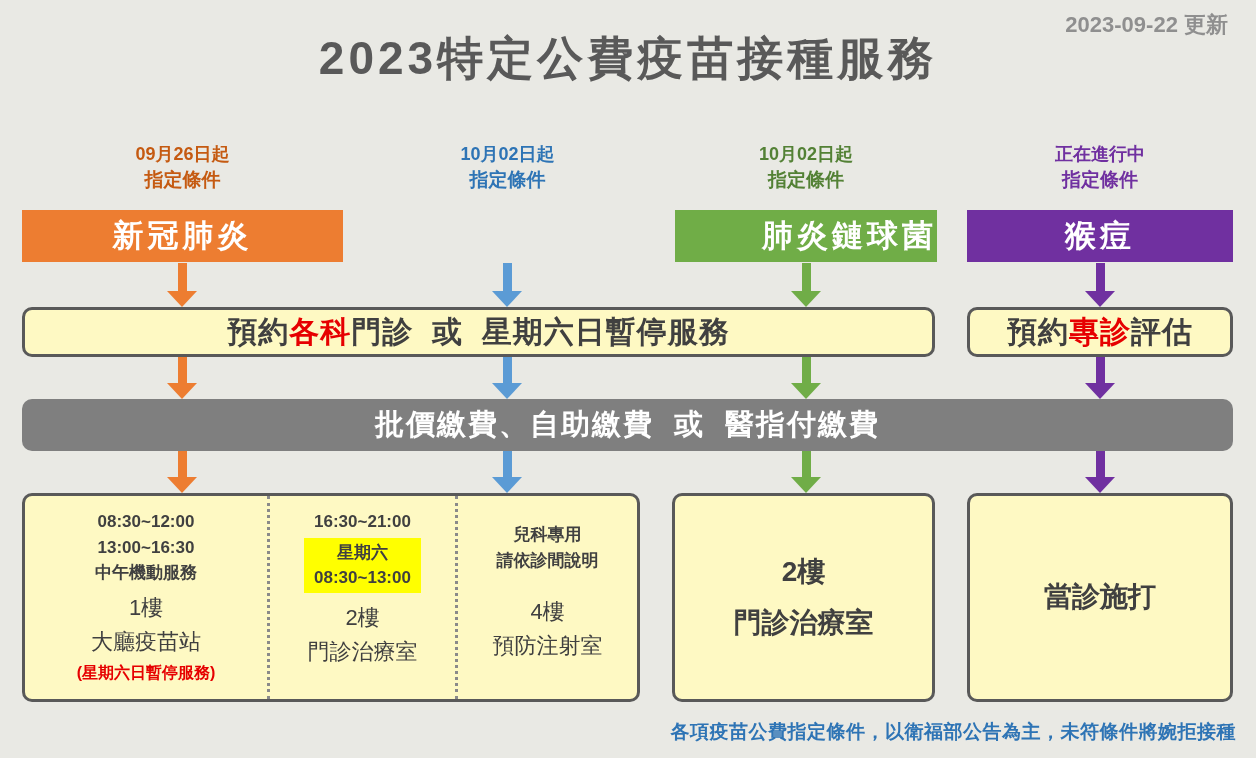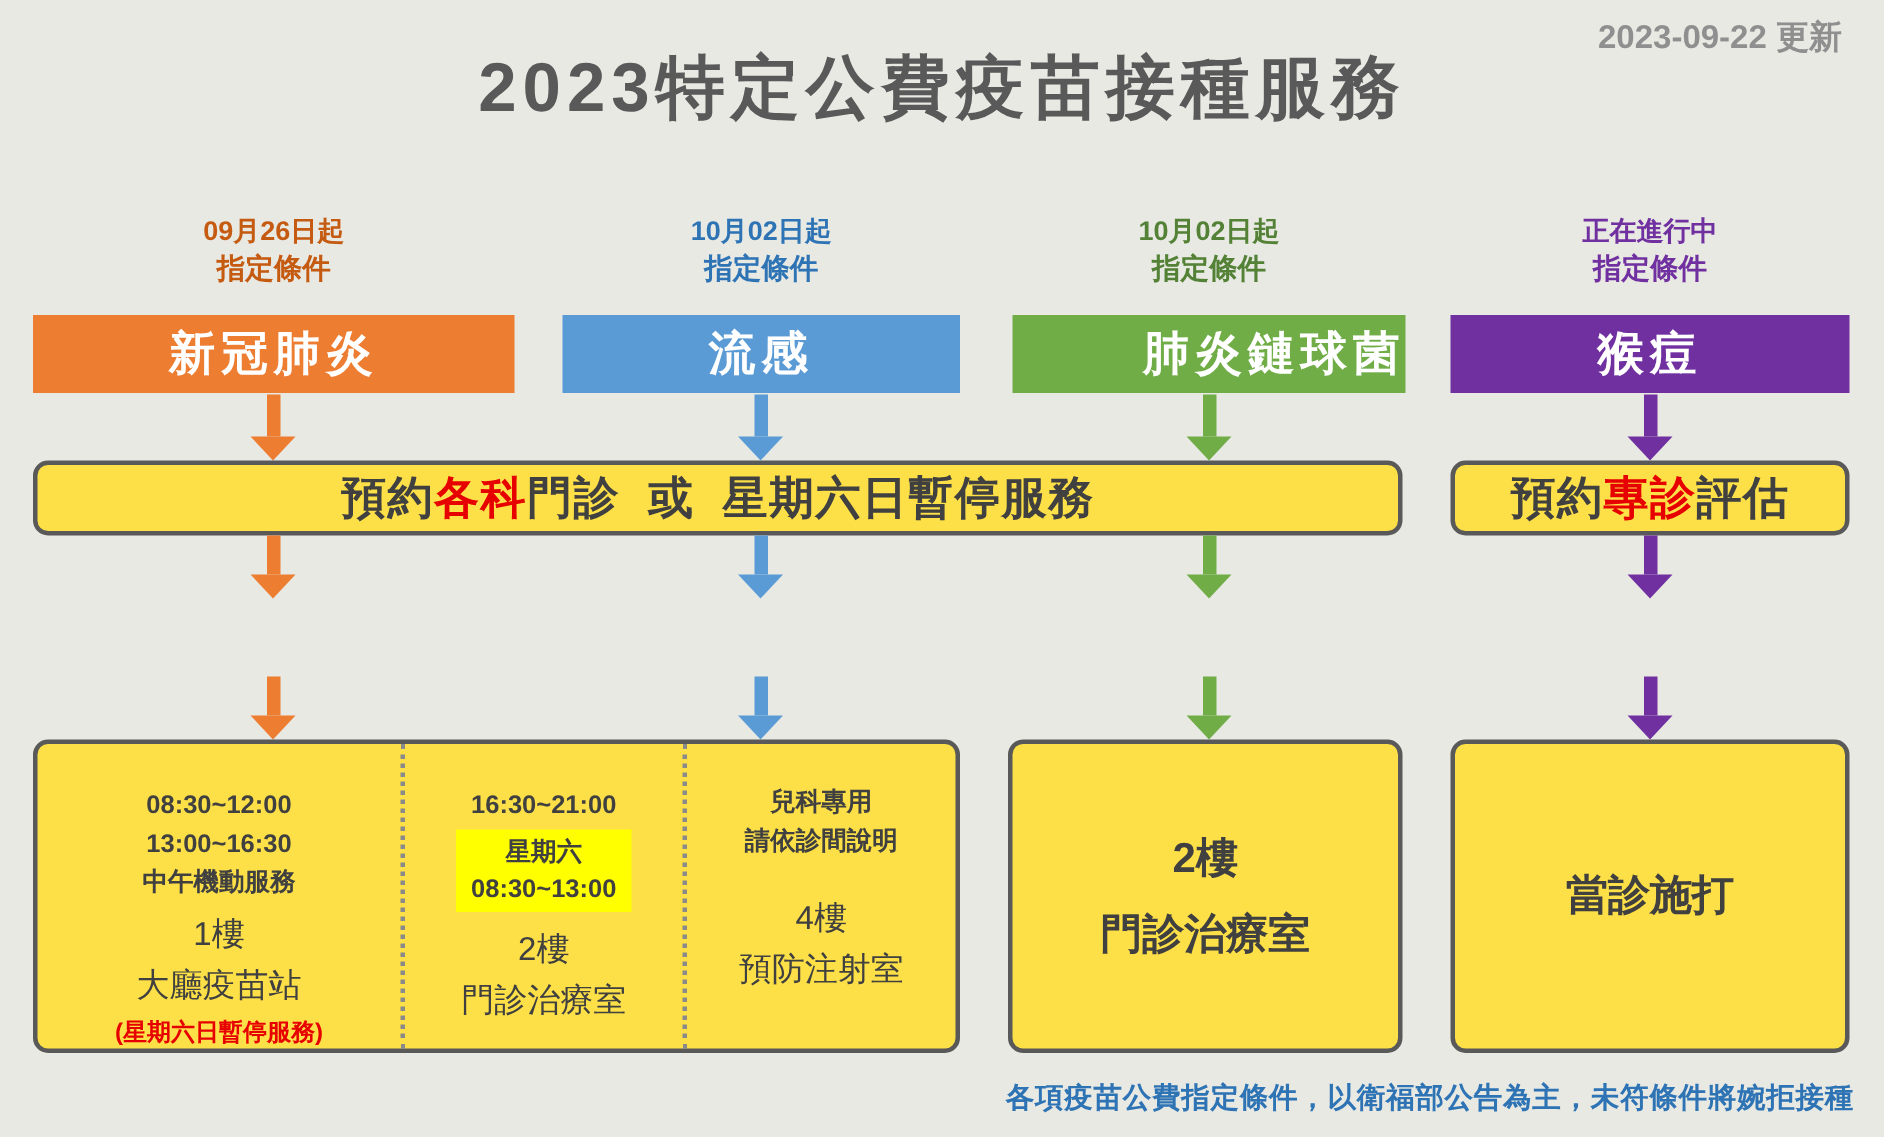--- a/index.html
+++ b/index.html
@@ -18,31 +18,31 @@
 
   .pill { position:absolute; top:210px; height:52px; border-radius:0;
           display:flex; align-items:center; justify-content:center;
           color:#ffffff; font-size:31px; font-weight:bold; letter-spacing:4px; }
 
   .arrow { position:absolute; width:30px; display:flex; flex-direction:column; align-items:center; }
   .arrow .shaft { width:9px; flex:1 1 auto; background:currentColor; }
   .arrow .head  { width:0; height:0; border-left:15px solid transparent;
                   border-right:15px solid transparent; border-top:16px solid; }
 
-  .wbox { position:absolute; background:#fde047; border:3px solid #595959; border-radius:10px; }
+  .wbox { position:absolute; background:#fef9c3; border:3px solid #595959; border-radius:10px; }
   .booking { display:flex; align-items:center; justify-content:center;
              font-size:30px; font-weight:bold; color:#404040; letter-spacing:1px; }
   .red { color:#e60000; }
 
   .graybar { position:absolute; left:22px; top:399px; width:1211px; height:52px;
              background:#7f7f7f; border-radius:10px; display:flex; align-items:center;
              justify-content:center; color:#ffffff; font-size:29px; font-weight:bold; letter-spacing:2px; }
 
   .loc-grid { display:flex; height:100%; }
-  .loc-sec  { display:flex; flex-direction:column; align-items:center; padding-top:28px; }
+  .loc-sec  { display:flex; flex-direction:column; align-items:center; padding-top:13px; }
   .sec-divider { border-left:3px dotted #8a8a8a; }
   .t-sm  { font-size:17px; font-weight:bold; color:#404040; line-height:1.5; text-align:center; }
   .t-lg  { font-size:22px; font-weight:normal; color:#404040; line-height:1.55; text-align:right; }
   .t-red { font-size:16px; font-weight:bold; color:#e60000; margin-top:4px; text-align:center; }
   .yellow { background:#ffff00; padding:2px 10px; margin-top:3px; text-align:center; }
 
   .centerbox { display:flex; flex-direction:column; align-items:center; justify-content:center;
                font-size:28px; font-weight:bold; color:#404040; line-height:1.8; text-align:center; }
 
   .footer-note { position:absolute; top:719px; right:20px; font-size:19px;
@@ -83,23 +83,20 @@
     <div class="l2" data-bind="columns.2.condition">指定條件</div>
   </div>
   <div class="col-head c-mpox-date" style="left:967px; width:266px;">
     <div class="l1" data-bind="columns.3.date">正在進行中</div>
     <div class="l2" data-bind="columns.3.condition">指定條件</div>
   </div>
 
   <div class="pill bg-covid" style="left:22px; width:321px;">
     <span data-bind="columns.0.label">新冠肺炎</span>
   </div>
-  <div class="pill bg-flu" style="left:375px; width:265px;">
-    <span data-bind="columns.1.label">流感</span>
-  </div>
   <div class="pill bg-pneu" style="left:675px; width:262px;justify-content:flex-end;">
     <span data-bind="columns.2.label">肺炎鏈球菌</span>
   </div>
   <div class="pill bg-mpox" style="left:967px; width:266px;">
     <span data-bind="columns.3.label">猴痘</span>
   </div>
 
   <div class="arrow ar-covid" style="left:167px; top:263px; height:44px;">
       <div class="shaft"></div>
       <div class="head"></div>
@@ -138,20 +135,23 @@
     </div>
   <div class="arrow ar-pneu" style="left:791px; top:357px; height:42px;">
       <div class="shaft"></div>
       <div class="head"></div>
     </div>
   <div class="arrow ar-mpox" style="left:1085px; top:357px; height:42px;">
       <div class="shaft"></div>
       <div class="head"></div>
     </div>
 
+  <div class="graybar">
+    <span data-bind="payment_bar">批價繳費、自助繳費  或  醫指付繳費</span>
+  </div>
 
   <div class="arrow ar-covid" style="left:167px; top:451px; height:42px;">
       <div class="shaft"></div>
       <div class="head"></div>
     </div>
   <div class="arrow ar-flu" style="left:492px; top:451px; height:42px;">
       <div class="shaft"></div>
       <div class="head"></div>
     </div>
   <div class="arrow ar-pneu" style="left:791px; top:451px; height:42px;">

